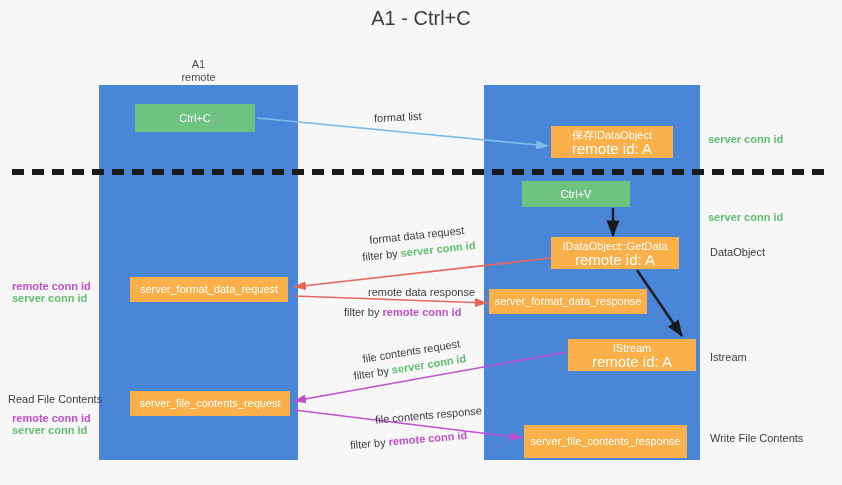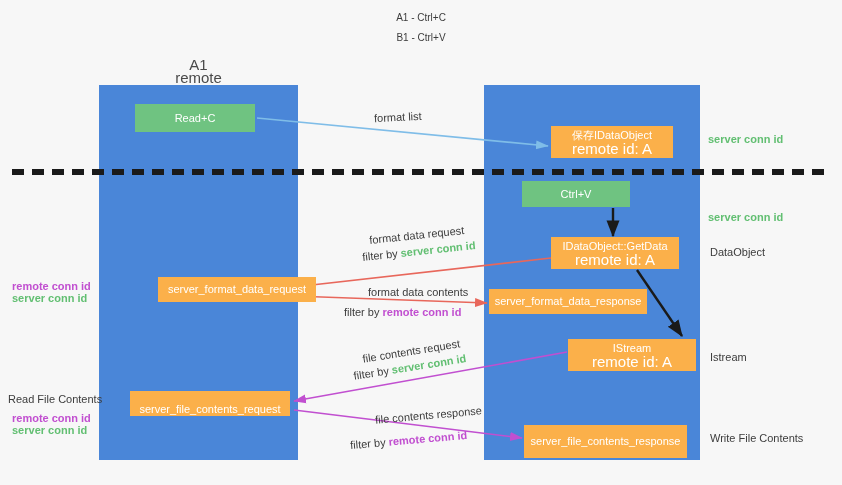--- a/index.html
+++ b/index.html
@@ -10,26 +10,26 @@
     overflow:hidden;
     position:relative;
     color:#3c3c3c;
   }
   #stage{position:absolute;left:0;top:0;width:842px;height:485px;}
   #svg-layer{position:absolute;left:0;top:0;width:842px;height:485px;pointer-events:none;}
 
   
   .title{
     position:absolute;left:0;top:8px;width:842px;
-    text-align:center;font-size:10px;line-height:20px;color:#3c3c3c;
+    text-align:center;font-size:20px;line-height:20px;color:#3c3c3c;
   }
 
   
   .col-head{
-    position:absolute;text-align:center;font-size:15px;line-height:13px;color:#4a4a4a;
+    position:absolute;text-align:center;font-size:11px;line-height:13px;color:#4a4a4a;
   }
 
   
   .lane{position:absolute;background:#4a86d8;}
 
   
   .box{
     position:absolute;display:flex;flex-direction:column;
     align-items:center;justify-content:center;
     color:#ffffff;font-size:11px;line-height:13px;text-align:center;
@@ -52,21 +52,20 @@
     background:repeating-linear-gradient(to right,#1a1a1a 0 12px,transparent 12px 20px);
   }
 </style>
 </head>
 <body>
 
 <div id="stage">
 
   <div class="title">
     <div>A1 - Ctrl+C</div>
-    <div>B1 - Ctrl+V</div>
   </div>
 
   <div class="lane" style="left:99px;top:85px;width:199px;height:375px;"></div>
   <div class="lane" style="left:484px;top:85px;width:216px;height:375px;"></div>
 
   <div class="col-head" style="left:99px;top:58px;width:199px;">
     <div>A1</div>
     <div>remote</div>
   </div>
   <div class="col-head" style="left:484px;top:58px;width:216px;">
@@ -99,71 +98,71 @@
     <path d="M294,296 L487,303" stroke="#e8675b" stroke-width="1.6" fill="none" marker-end="url(#ah-red)"></path>
 
     <path d="M567,352 L294,401" stroke="#c14fd0" stroke-width="1.6" fill="none" marker-end="url(#ah-mag)"></path>
 
     <path d="M294,410 L522,438" stroke="#c14fd0" stroke-width="1.6" fill="none" marker-end="url(#ah-mag)"></path>
   </svg>
 
   <div class="dashline"></div>
 
   <div class="box green" style="left:135px;top:104px;width:120px;height:28px;">
-    <div>Read+C</div>
+    <div>Ctrl+C</div>
   </div>
 
   <div class="box orange" style="left:551px;top:126px;width:122px;height:32px;">
     <div>保存IDataObject</div>
     <div class="l2">remote id: A</div>
   </div>
 
   <div class="box green" style="left:522px;top:181px;width:108px;height:26px;justify-content:center;">
     <div>Ctrl+V</div>
   </div>
 
   <div class="box orange" style="left:551px;top:237px;width:128px;height:32px;">
     <div>IDataObject::GetData</div>
     <div class="l2">remote id: A</div>
   </div>
 
-  <div class="box orange" style="left:130px;top:277px;width:158px;height:25px;margin-left:28px;">
+  <div class="box orange" style="left:130px;top:277px;width:158px;height:25px;">
     <div>server_format_data_request</div>
   </div>
 
   <div class="box orange" style="left:489px;top:289px;width:158px;height:25px;text-align:center;">
     <div>server_format_data_response</div>
   </div>
 
   <div class="box orange" style="left:568px;top:339px;width:128px;height:32px;">
     <div>IStream</div>
     <div class="l2">remote id: A</div>
   </div>
 
-  <div class="box orange" style="left:130px;top:391px;width:160px;height:25px;justify-content:flex-end;">
+  <div class="box orange" style="left:130px;top:391px;width:160px;height:25px;">
     <div>server_file_contents_request</div>
   </div>
 
   <div class="box orange" style="left:524px;top:425px;width:163px;height:33px;">
     <div>server_file_contents_response</div>
   </div>
 
   <div class="lbl" style="left:374px;top:110px;transform:rotate(-3deg);">
     <span>format list</span>
   </div>
 
   <div class="lbl" style="left:369px;top:228px;transform:rotate(-6deg);">
     <span>format data request</span>
   </div>
   <div class="lbl" style="left:362px;top:244px;transform:rotate(-6deg);">
     <span>filter by </span><span class="grn">server conn id</span>
   </div>
 
   <div class="lbl" style="left:368px;top:285px;">
-    <span>format data contents</span>
+    <span>remote data response</span>
   </div>
   <div class="lbl" style="left:344px;top:305px;">
     <span>filter by </span><span class="mag">remote conn id</span>
   </div>
 
   <div class="lbl" style="left:362px;top:344px;transform:rotate(-9deg);">
     <span>file contents request</span>
   </div>
   <div class="lbl" style="left:353px;top:360px;transform:rotate(-9deg);">
     <span>filter by </span><span class="grn">server conn id</span>

